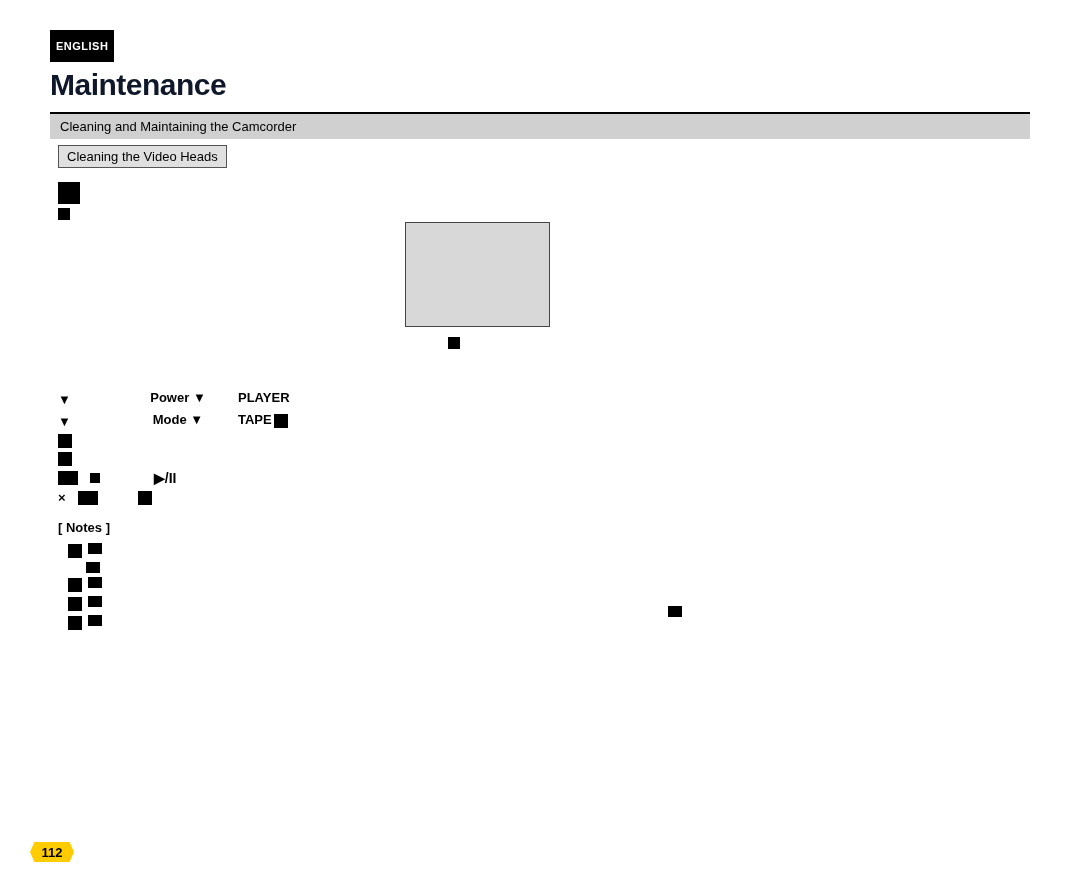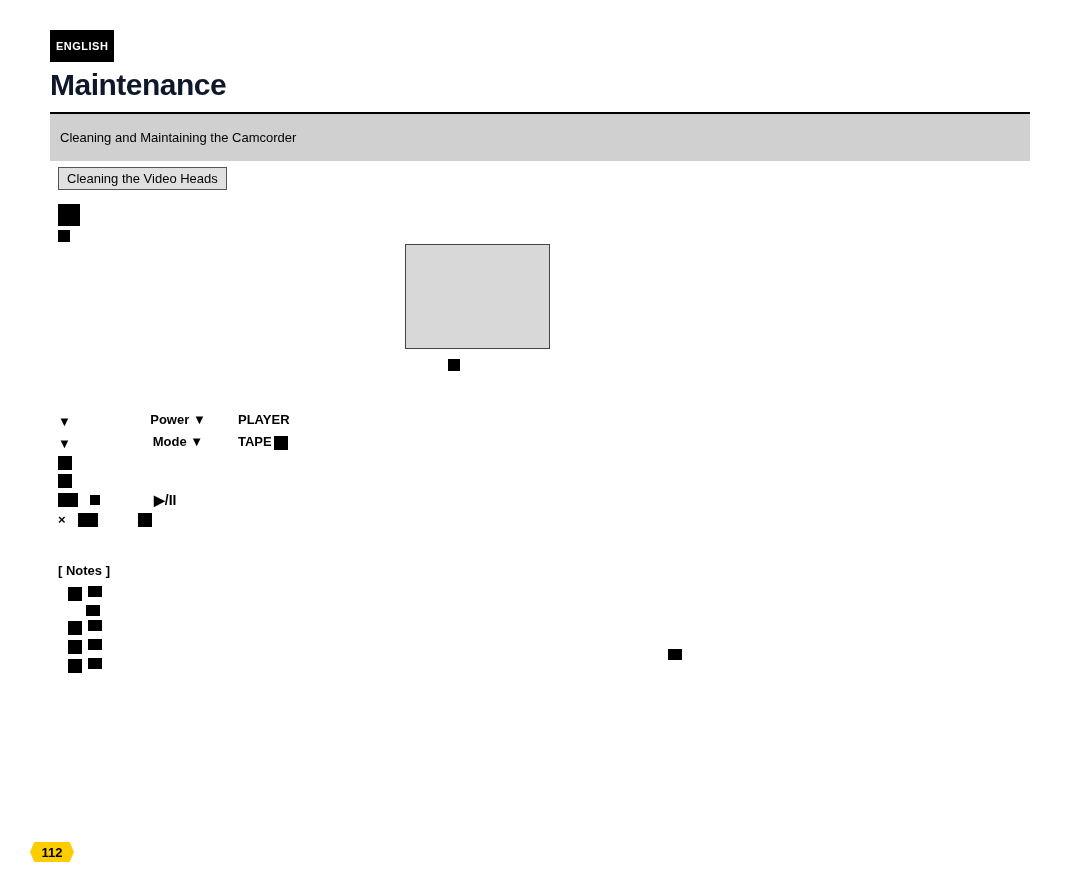--- a/index.html
+++ b/index.html
@@ -39,21 +39,21 @@
     }
 
     .title-rule {
       border: none;
       border-top: 2px solid #000000;
       margin-bottom: 0;
     }
 
     .section-header-bar {
       background: #d0d0d0;
-      padding: 16px 10px;
+      padding: 5px 10px;
       font-size: 13px;
       color: #000000;
       margin-bottom: 4px;
     }
 
     .subsection-header-bar {
       background: #e0e0e0;
       border: 1.5px solid #555555;
       display: inline-block;
       padding: 3px 8px;
@@ -177,21 +177,21 @@
     }
 
     .play-pause-symbol {
       font-size: 14px;
       font-weight: bold;
       color: #000000;
     }
 
     
     .notes-section {
-      margin-top: 36px;
+      margin-top: 15px;
       margin-left: 8px;
     }
 
     .notes-label {
       font-size: 13px;
       font-weight: bold;
       color: #000000;
       margin-bottom: 8px;
     }
 

